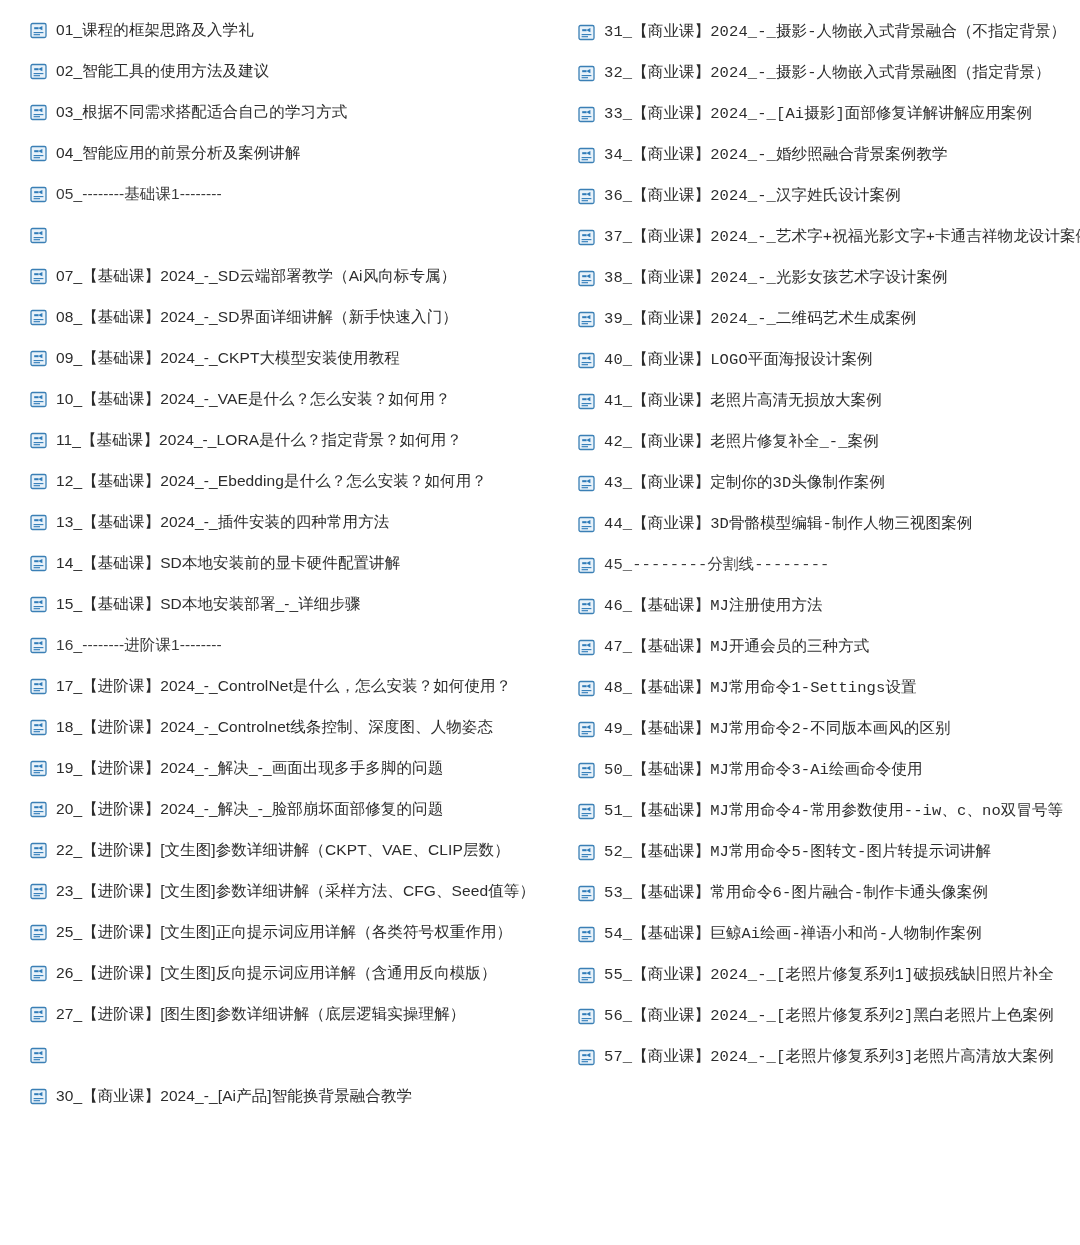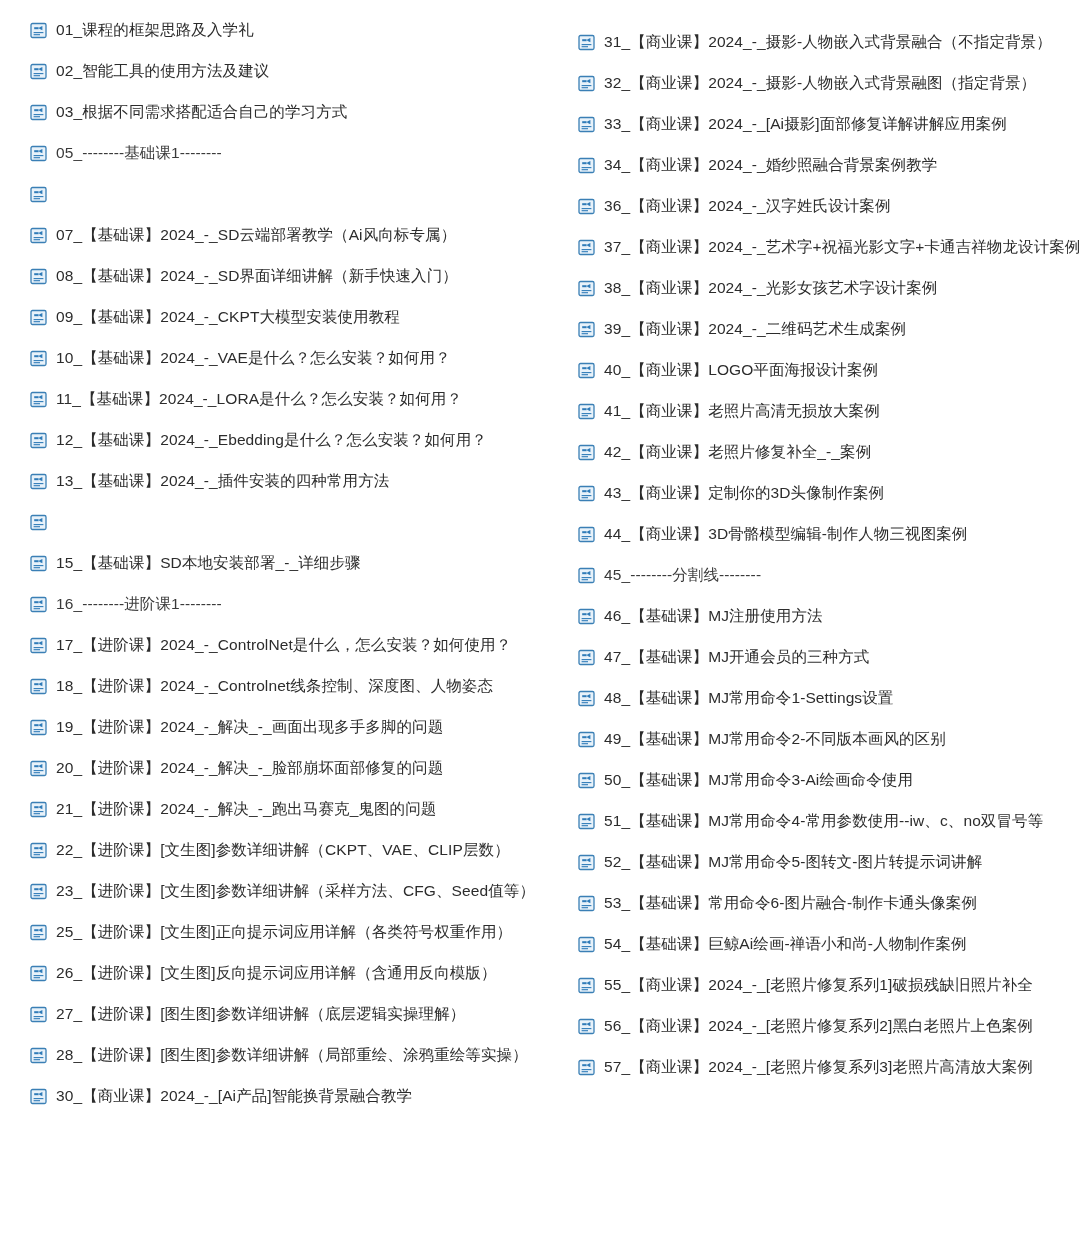--- a/index.html
+++ b/index.html
@@ -25,21 +25,22 @@
     width: 540px;
     box-sizing: border-box;
     padding: 0;
   }
   .column.left {
     padding-left: 30px;
     padding-top: 10px;
   }
   .column.right {
     padding-left: 38px;
-    padding-top: 22px;
+    padding-top: 12px;
+    font-family: Liberation Mono, monospace;
   }
   .row {
     display: flex;
     align-items: center;
     height: 41px;
     box-sizing: border-box;
   }
   .icon {
     flex: 0 0 auto;
     width: 17px;
@@ -95,20 +96,32 @@
           <svg width="17" height="17" viewBox="0 0 17 17" xmlns="http://www.w3.org/2000/svg">
             <rect x="1" y="1.5" width="15" height="14" rx="1.5" fill="#e8f2fa" stroke="#3a7fb5" stroke-width="1.3"></rect>
             <path d="M4.2 5.2 h4.4 v2.0 h-4.4 z" fill="#2f7bb8"></path>
             <path d="M9.2 5.6 l3.2 -1.5 v4.2 l-3.2 -1.5 z" fill="#2f7bb8"></path>
             <path d="M3.6 10.6 h9.8" stroke="#2f7bb8" stroke-width="1.1"></path>
             <path d="M3.6 12.7 h6.4" stroke="#2f7bb8" stroke-width="1.1"></path>
           </svg>
         </span>
         <span class="label">03_根据不同需求搭配适合自己的学习方式</span>
       </div>
+      <div class="row">
+        <span class="icon">
+          <svg width="17" height="17" viewBox="0 0 17 17" xmlns="http://www.w3.org/2000/svg">
+            <rect x="1" y="1.5" width="15" height="14" rx="1.5" fill="#e8f2fa" stroke="#3a7fb5" stroke-width="1.3"></rect>
+            <path d="M4.2 5.2 h4.4 v2.0 h-4.4 z" fill="#2f7bb8"></path>
+            <path d="M9.2 5.6 l3.2 -1.5 v4.2 l-3.2 -1.5 z" fill="#2f7bb8"></path>
+            <path d="M3.6 10.6 h9.8" stroke="#2f7bb8" stroke-width="1.1"></path>
+            <path d="M3.6 12.7 h6.4" stroke="#2f7bb8" stroke-width="1.1"></path>
+          </svg>
+        </span>
+        <span class="label">04_智能应用的前景分析及案例讲解</span>
+      </div>
       <div class="row divider">
         <span class="icon">
           <svg width="17" height="17" viewBox="0 0 17 17" xmlns="http://www.w3.org/2000/svg">
             <rect x="1" y="1.5" width="15" height="14" rx="1.5" fill="#e8f2fa" stroke="#3a7fb5" stroke-width="1.3"></rect>
             <path d="M4.2 5.2 h4.4 v2.0 h-4.4 z" fill="#2f7bb8"></path>
             <path d="M9.2 5.6 l3.2 -1.5 v4.2 l-3.2 -1.5 z" fill="#2f7bb8"></path>
             <path d="M3.6 10.6 h9.8" stroke="#2f7bb8" stroke-width="1.1"></path>
             <path d="M3.6 12.7 h6.4" stroke="#2f7bb8" stroke-width="1.1"></path>
           </svg>
         </span>
@@ -176,21 +189,21 @@
       <div class="row">
         <span class="icon">
           <svg width="17" height="17" viewBox="0 0 17 17" xmlns="http://www.w3.org/2000/svg">
             <rect x="1" y="1.5" width="15" height="14" rx="1.5" fill="#e8f2fa" stroke="#3a7fb5" stroke-width="1.3"></rect>
             <path d="M4.2 5.2 h4.4 v2.0 h-4.4 z" fill="#2f7bb8"></path>
             <path d="M9.2 5.6 l3.2 -1.5 v4.2 l-3.2 -1.5 z" fill="#2f7bb8"></path>
             <path d="M3.6 10.6 h9.8" stroke="#2f7bb8" stroke-width="1.1"></path>
             <path d="M3.6 12.7 h6.4" stroke="#2f7bb8" stroke-width="1.1"></path>
           </svg>
         </span>
-        <span class="label">11_【基础课】2024_-_LORA是什么？怎么安装？如何用？</span>
+        <span class="label">11_【基础课】2024_-_LORA是什么？指定背景？如何用？</span>
       </div>
       <div class="row">
         <span class="icon">
           <svg width="17" height="17" viewBox="0 0 17 17" xmlns="http://www.w3.org/2000/svg">
             <rect x="1" y="1.5" width="15" height="14" rx="1.5" fill="#e8f2fa" stroke="#3a7fb5" stroke-width="1.3"></rect>
             <path d="M4.2 5.2 h4.4 v2.0 h-4.4 z" fill="#2f7bb8"></path>
             <path d="M9.2 5.6 l3.2 -1.5 v4.2 l-3.2 -1.5 z" fill="#2f7bb8"></path>
             <path d="M3.6 10.6 h9.8" stroke="#2f7bb8" stroke-width="1.1"></path>
             <path d="M3.6 12.7 h6.4" stroke="#2f7bb8" stroke-width="1.1"></path>
           </svg>
@@ -212,20 +225,21 @@
       <div class="row">
         <span class="icon">
           <svg width="17" height="17" viewBox="0 0 17 17" xmlns="http://www.w3.org/2000/svg">
             <rect x="1" y="1.5" width="15" height="14" rx="1.5" fill="#e8f2fa" stroke="#3a7fb5" stroke-width="1.3"></rect>
             <path d="M4.2 5.2 h4.4 v2.0 h-4.4 z" fill="#2f7bb8"></path>
             <path d="M9.2 5.6 l3.2 -1.5 v4.2 l-3.2 -1.5 z" fill="#2f7bb8"></path>
             <path d="M3.6 10.6 h9.8" stroke="#2f7bb8" stroke-width="1.1"></path>
             <path d="M3.6 12.7 h6.4" stroke="#2f7bb8" stroke-width="1.1"></path>
           </svg>
         </span>
+        <span class="label">14_【基础课】SD本地安装前的显卡硬件配置讲解</span>
       </div>
       <div class="row">
         <span class="icon">
           <svg width="17" height="17" viewBox="0 0 17 17" xmlns="http://www.w3.org/2000/svg">
             <rect x="1" y="1.5" width="15" height="14" rx="1.5" fill="#e8f2fa" stroke="#3a7fb5" stroke-width="1.3"></rect>
             <path d="M4.2 5.2 h4.4 v2.0 h-4.4 z" fill="#2f7bb8"></path>
             <path d="M9.2 5.6 l3.2 -1.5 v4.2 l-3.2 -1.5 z" fill="#2f7bb8"></path>
             <path d="M3.6 10.6 h9.8" stroke="#2f7bb8" stroke-width="1.1"></path>
             <path d="M3.6 12.7 h6.4" stroke="#2f7bb8" stroke-width="1.1"></path>
           </svg>
@@ -295,32 +309,20 @@
       <div class="row">
         <span class="icon">
           <svg width="17" height="17" viewBox="0 0 17 17" xmlns="http://www.w3.org/2000/svg">
             <rect x="1" y="1.5" width="15" height="14" rx="1.5" fill="#e8f2fa" stroke="#3a7fb5" stroke-width="1.3"></rect>
             <path d="M4.2 5.2 h4.4 v2.0 h-4.4 z" fill="#2f7bb8"></path>
             <path d="M9.2 5.6 l3.2 -1.5 v4.2 l-3.2 -1.5 z" fill="#2f7bb8"></path>
             <path d="M3.6 10.6 h9.8" stroke="#2f7bb8" stroke-width="1.1"></path>
             <path d="M3.6 12.7 h6.4" stroke="#2f7bb8" stroke-width="1.1"></path>
           </svg>
         </span>
-        <span class="label">21_【进阶课】2024_-_解决_-_跑出马赛克_鬼图的问题</span>
-      </div>
-      <div class="row">
-        <span class="icon">
-          <svg width="17" height="17" viewBox="0 0 17 17" xmlns="http://www.w3.org/2000/svg">
-            <rect x="1" y="1.5" width="15" height="14" rx="1.5" fill="#e8f2fa" stroke="#3a7fb5" stroke-width="1.3"></rect>
-            <path d="M4.2 5.2 h4.4 v2.0 h-4.4 z" fill="#2f7bb8"></path>
-            <path d="M9.2 5.6 l3.2 -1.5 v4.2 l-3.2 -1.5 z" fill="#2f7bb8"></path>
-            <path d="M3.6 10.6 h9.8" stroke="#2f7bb8" stroke-width="1.1"></path>
-            <path d="M3.6 12.7 h6.4" stroke="#2f7bb8" stroke-width="1.1"></path>
-          </svg>
-        </span>
         <span class="label">22_【进阶课】[文生图]参数详细讲解（CKPT、VAE、CLIP层数）</span>
       </div>
       <div class="row">
         <span class="icon">
           <svg width="17" height="17" viewBox="0 0 17 17" xmlns="http://www.w3.org/2000/svg">
             <rect x="1" y="1.5" width="15" height="14" rx="1.5" fill="#e8f2fa" stroke="#3a7fb5" stroke-width="1.3"></rect>
             <path d="M4.2 5.2 h4.4 v2.0 h-4.4 z" fill="#2f7bb8"></path>
             <path d="M9.2 5.6 l3.2 -1.5 v4.2 l-3.2 -1.5 z" fill="#2f7bb8"></path>
             <path d="M3.6 10.6 h9.8" stroke="#2f7bb8" stroke-width="1.1"></path>
             <path d="M3.6 12.7 h6.4" stroke="#2f7bb8" stroke-width="1.1"></path>
@@ -367,21 +369,20 @@
       <div class="row">
         <span class="icon">
           <svg width="17" height="17" viewBox="0 0 17 17" xmlns="http://www.w3.org/2000/svg">
             <rect x="1" y="1.5" width="15" height="14" rx="1.5" fill="#e8f2fa" stroke="#3a7fb5" stroke-width="1.3"></rect>
             <path d="M4.2 5.2 h4.4 v2.0 h-4.4 z" fill="#2f7bb8"></path>
             <path d="M9.2 5.6 l3.2 -1.5 v4.2 l-3.2 -1.5 z" fill="#2f7bb8"></path>
             <path d="M3.6 10.6 h9.8" stroke="#2f7bb8" stroke-width="1.1"></path>
             <path d="M3.6 12.7 h6.4" stroke="#2f7bb8" stroke-width="1.1"></path>
           </svg>
         </span>
-        <span class="label">28_【进阶课】[图生图]参数详细讲解（局部重绘、涂鸦重绘等实操）</span>
       </div>
       <div class="row">
         <span class="icon">
           <svg width="17" height="17" viewBox="0 0 17 17" xmlns="http://www.w3.org/2000/svg">
             <rect x="1" y="1.5" width="15" height="14" rx="1.5" fill="#e8f2fa" stroke="#3a7fb5" stroke-width="1.3"></rect>
             <path d="M4.2 5.2 h4.4 v2.0 h-4.4 z" fill="#2f7bb8"></path>
             <path d="M9.2 5.6 l3.2 -1.5 v4.2 l-3.2 -1.5 z" fill="#2f7bb8"></path>
             <path d="M3.6 10.6 h9.8" stroke="#2f7bb8" stroke-width="1.1"></path>
             <path d="M3.6 12.7 h6.4" stroke="#2f7bb8" stroke-width="1.1"></path>
           </svg>

